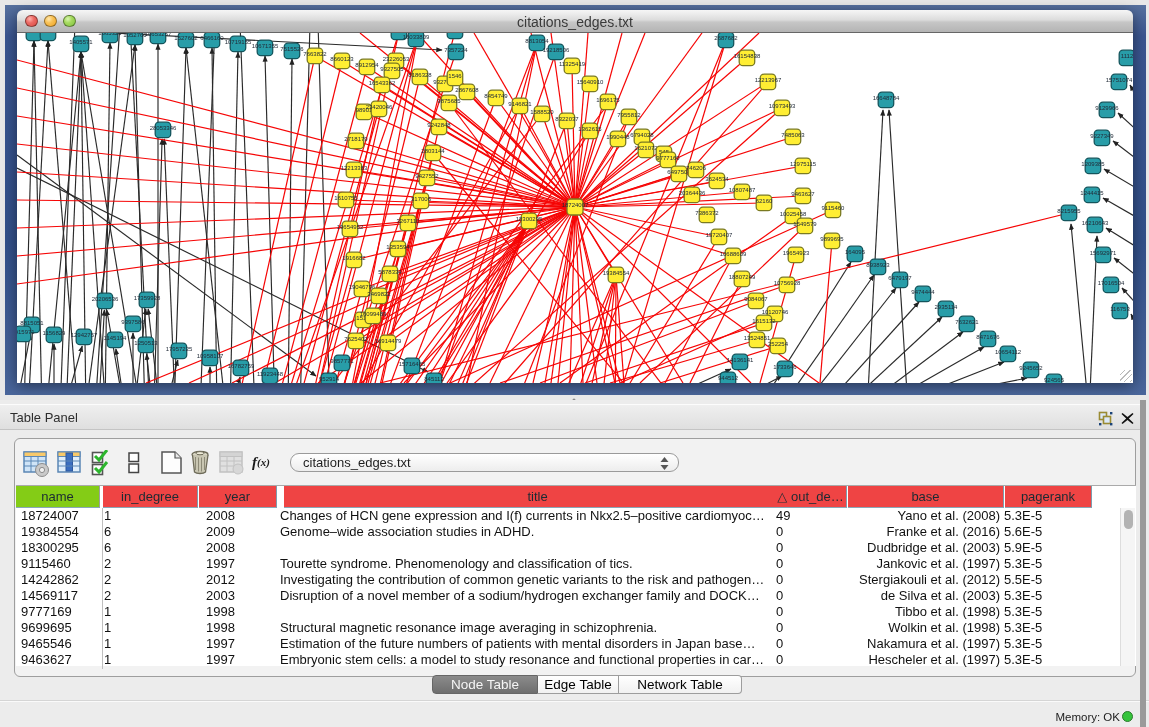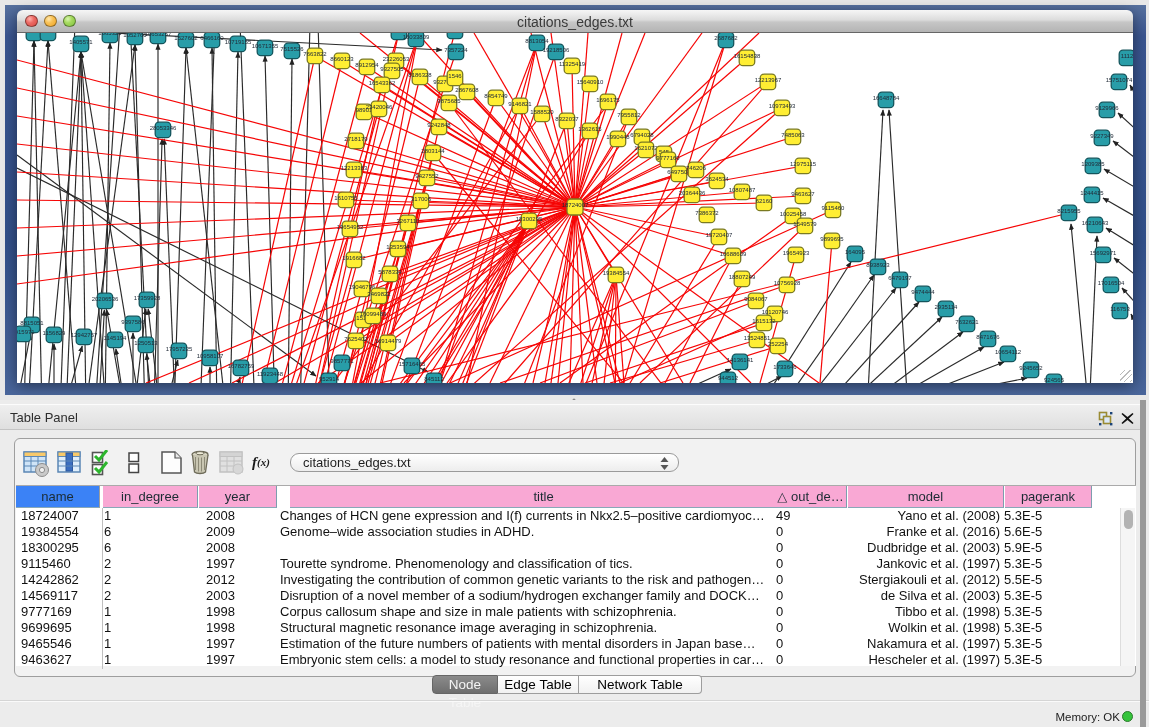--- a/index.html
+++ b/index.html
@@ -13,31 +13,31 @@
 #canvas{position:absolute;left:0;top:23px;width:1116px;height:350px;background:#fff;overflow:hidden}
 #grip{position:absolute;right:1px;bottom:1px;width:12px;height:12px;background:repeating-linear-gradient(135deg,transparent 0 3px,#bbb 3px 4px)}
 #tpanel{position:absolute;left:0;top:400px;width:1149px;height:327px;background:#ececec}
 #tphead{position:absolute;left:0;top:4px;width:1146px;height:26px;background:linear-gradient(180deg,#efefef,#dfdfdf);border-bottom:1px solid #c4c4c4;border-top:1px solid #fcfcfc}
 #tphead .t{position:absolute;left:10px;top:5px;font-size:13px;color:#2e2e2e}
 #container{position:absolute;left:14px;top:38px;width:1122px;height:239px;background:#f2f2f2;border:1px solid #9e9e9e;border-radius:6px}
 #toolbar{position:absolute;left:0;top:0;width:100%;height:45px}
 #combo{position:absolute;left:275px;top:14px;width:389px;height:19px;background:linear-gradient(180deg,#ffffff,#ededed);border:1px solid #9a9a9a;border-radius:9px;font-size:13px;color:#1e1e1e;padding:1px 0 0 12px}
 #combo svg{position:absolute;right:9px;top:3px}
 #tablewrap{position:absolute;left:1px;top:46px;width:1120px;height:181px;background:#fff;border-top:1px solid #aaa}
-.hrow{position:absolute;left:0;top:0;height:22px;background:#f9a8d4;border-bottom:1px solid #89a8b8;font-size:13px;color:#1b2b33;text-align:center;line-height:22px;border-right:1px solid #7d9dae}
+.hrow{position:absolute;left:0;top:0;height:22px;background:#ef4444;border-bottom:1px solid #89a8b8;font-size:13px;color:#1b2b33;text-align:center;line-height:22px;border-right:1px solid #7d9dae}
 .tr{position:relative;height:16px;font-size:13px;color:#111;white-space:nowrap}
 .tr div{position:absolute;top:0;height:16px;line-height:16px;overflow:hidden}
 .c0{left:5px;width:77px}.c1{left:88px;width:88px}.c2{left:190px;width:70px}.c3{left:264px;width:490px}
 .c4{left:760px;width:62px}.c5{left:828px;width:156px;text-align:right}.c6{left:988px;width:86px}
 #rows{position:absolute;left:0;top:22px;width:1104px;height:157px}
 #vsb{position:absolute;right:1px;top:22px;width:15px;height:158px;background:#f5f5f5;border-left:1px solid #ddd}
 #vsb .th{position:absolute;left:2.5px;top:2px;width:9px;height:19px;border-radius:5px;background:#b3b3b3}
 #tabs{position:absolute;left:432px;top:275px;height:19px;display:flex;font-size:13.5px}
 #tabs div{line-height:18px;text-align:center;border:1px solid #9d9d9d;background:linear-gradient(180deg,#ffffff,#f1f1f1)}
-#tabs .sel{width:66px}#tabs .mid{width:81px}#tabs .last{width:123px}
+#tabs .sel{width:106px}#tabs .mid{width:81px}#tabs .last{width:123px}
 #tabs .sel{background:linear-gradient(180deg,#8b8b8b,#6e6e6e);color:#f5f5f5;border-color:#666;border-radius:4px 0 0 4px}
 #tabs .mid{border-left:none}
 #tabs .last{border-left:none;border-radius:0 4px 4px 0}
 #statusline{position:absolute;left:0;top:300px;width:100%;height:1px;background:#d5d5d5;box-shadow:0 1px 0 #fafafa}
 #mem{position:absolute;right:29px;top:311px;font-size:11.5px;color:#222}
 #memdot{position:absolute;right:16px;top:311px;width:11px;height:11px;border-radius:50%;background:#35c43b;border:1px solid #2c7a2c}
 #rightbar{position:absolute;right:3px;top:0;width:6px;height:327px;background:#9a9a9a}
 #splitter{position:absolute;left:0;top:395px;width:1149px;height:5px;background:#e8e8e8}
 </style></head>
 <body>
@@ -639,26 +639,26 @@
   </g>
   <text x="229" y="17" font-size="15" font-style="italic" font-weight="bold" font-family="Liberation Serif,serif" fill="#1a1a1a">f</text>
   <text x="234" y="16" font-size="11" font-style="italic" font-weight="bold" font-family="Liberation Serif,serif" fill="#1a1a1a">(x)</text>
 </svg>
 </div>
     <div id="combo">citations_edges.txt<svg width="9" height="13" viewBox="0 0 9 13">
           <path d="M4.5,0 L8.5,5 L0.5,5 z" fill="#555"></path>
           <path d="M4.5,13 L8.5,8 L0.5,8 z" fill="#555"></path>
         </svg></div>
     <div id="tablewrap">
-      <div class="hrow" style="left:0;width:84px;background:#3b82f6;border-right:1px solid #9d9d9d">name</div>
+      <div class="hrow" style="left:0;width:84px;background:#84cc16;border-right:1px solid #9d9d9d">name</div>
       <div class="hrow" style="left:87px;width:95px">in_degree</div>
       <div class="hrow" style="left:183px;width:78px">year</div>
-      <div class="hrow" style="left:274px;width:508px">title</div>
+      <div class="hrow" style="left:268px;width:508px">title</div>
       <div class="hrow" style="left:759px;width:72px">△ out_de…</div>
-      <div class="hrow" style="left:832px;width:156px">model</div>
+      <div class="hrow" style="left:832px;width:156px">base</div>
       <div class="hrow" style="left:989px;width:87px">pagerank</div>
       <div id="rows">
           <div class="tr">
             <div class="c0">18724007</div>
             <div class="c1">1</div>
             <div class="c2">2008</div>
             <div class="c3">Changes of HCN gene expression and I(f) currents in Nkx2.5–positive cardiomyoc…</div>
             <div class="c4">49</div>
             <div class="c5">Yano et al. (2008)</div>
             <div class="c6">5.3E-5</div>
@@ -704,21 +704,20 @@
             <div class="c2">2003</div>
             <div class="c3">Disruption of a novel member of a sodium/hydrogen exchanger family and DOCK…</div>
             <div class="c4">0</div>
             <div class="c5">de Silva et al. (2003)</div>
             <div class="c6">5.3E-5</div>
           </div>
 <div class="tr">
             <div class="c0">9777169</div>
             <div class="c1">1</div>
             <div class="c2">1998</div>
-            <div class="c3">Corpus callosum shape and size in male patients with schizophrenia.</div>
             <div class="c4">0</div>
             <div class="c5">Tibbo et al. (1998)</div>
             <div class="c6">5.3E-5</div>
           </div>
 <div class="tr">
             <div class="c0">9699695</div>
             <div class="c1">1</div>
             <div class="c2">1998</div>
             <div class="c3">Structural magnetic resonance image averaging in schizophrenia.</div>
             <div class="c4">0</div>

